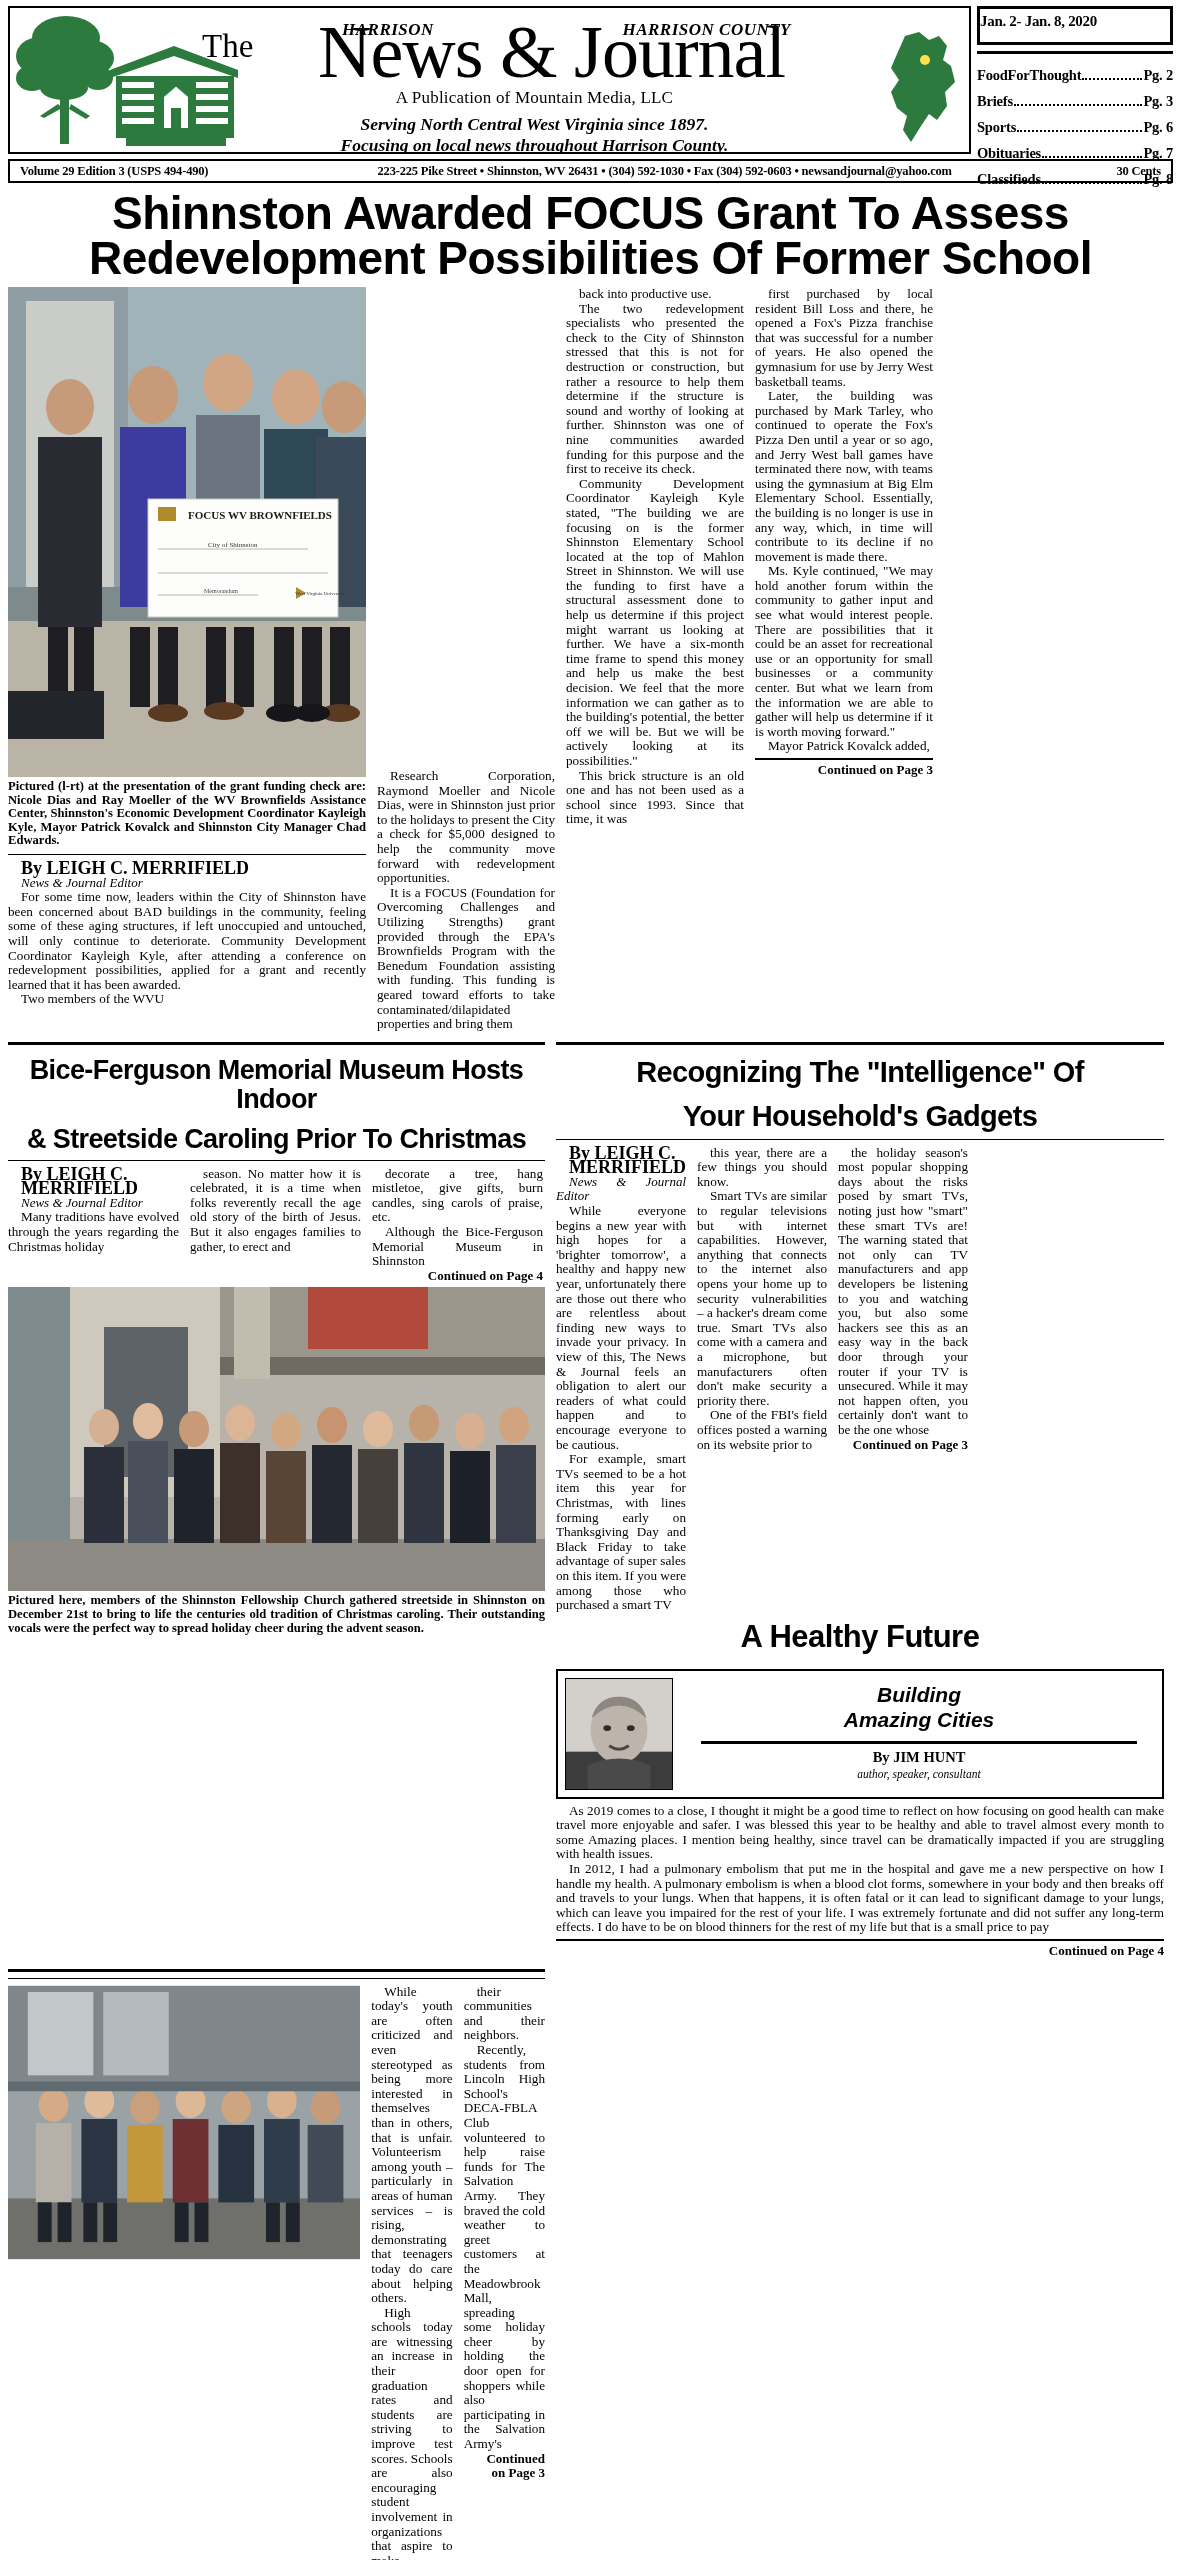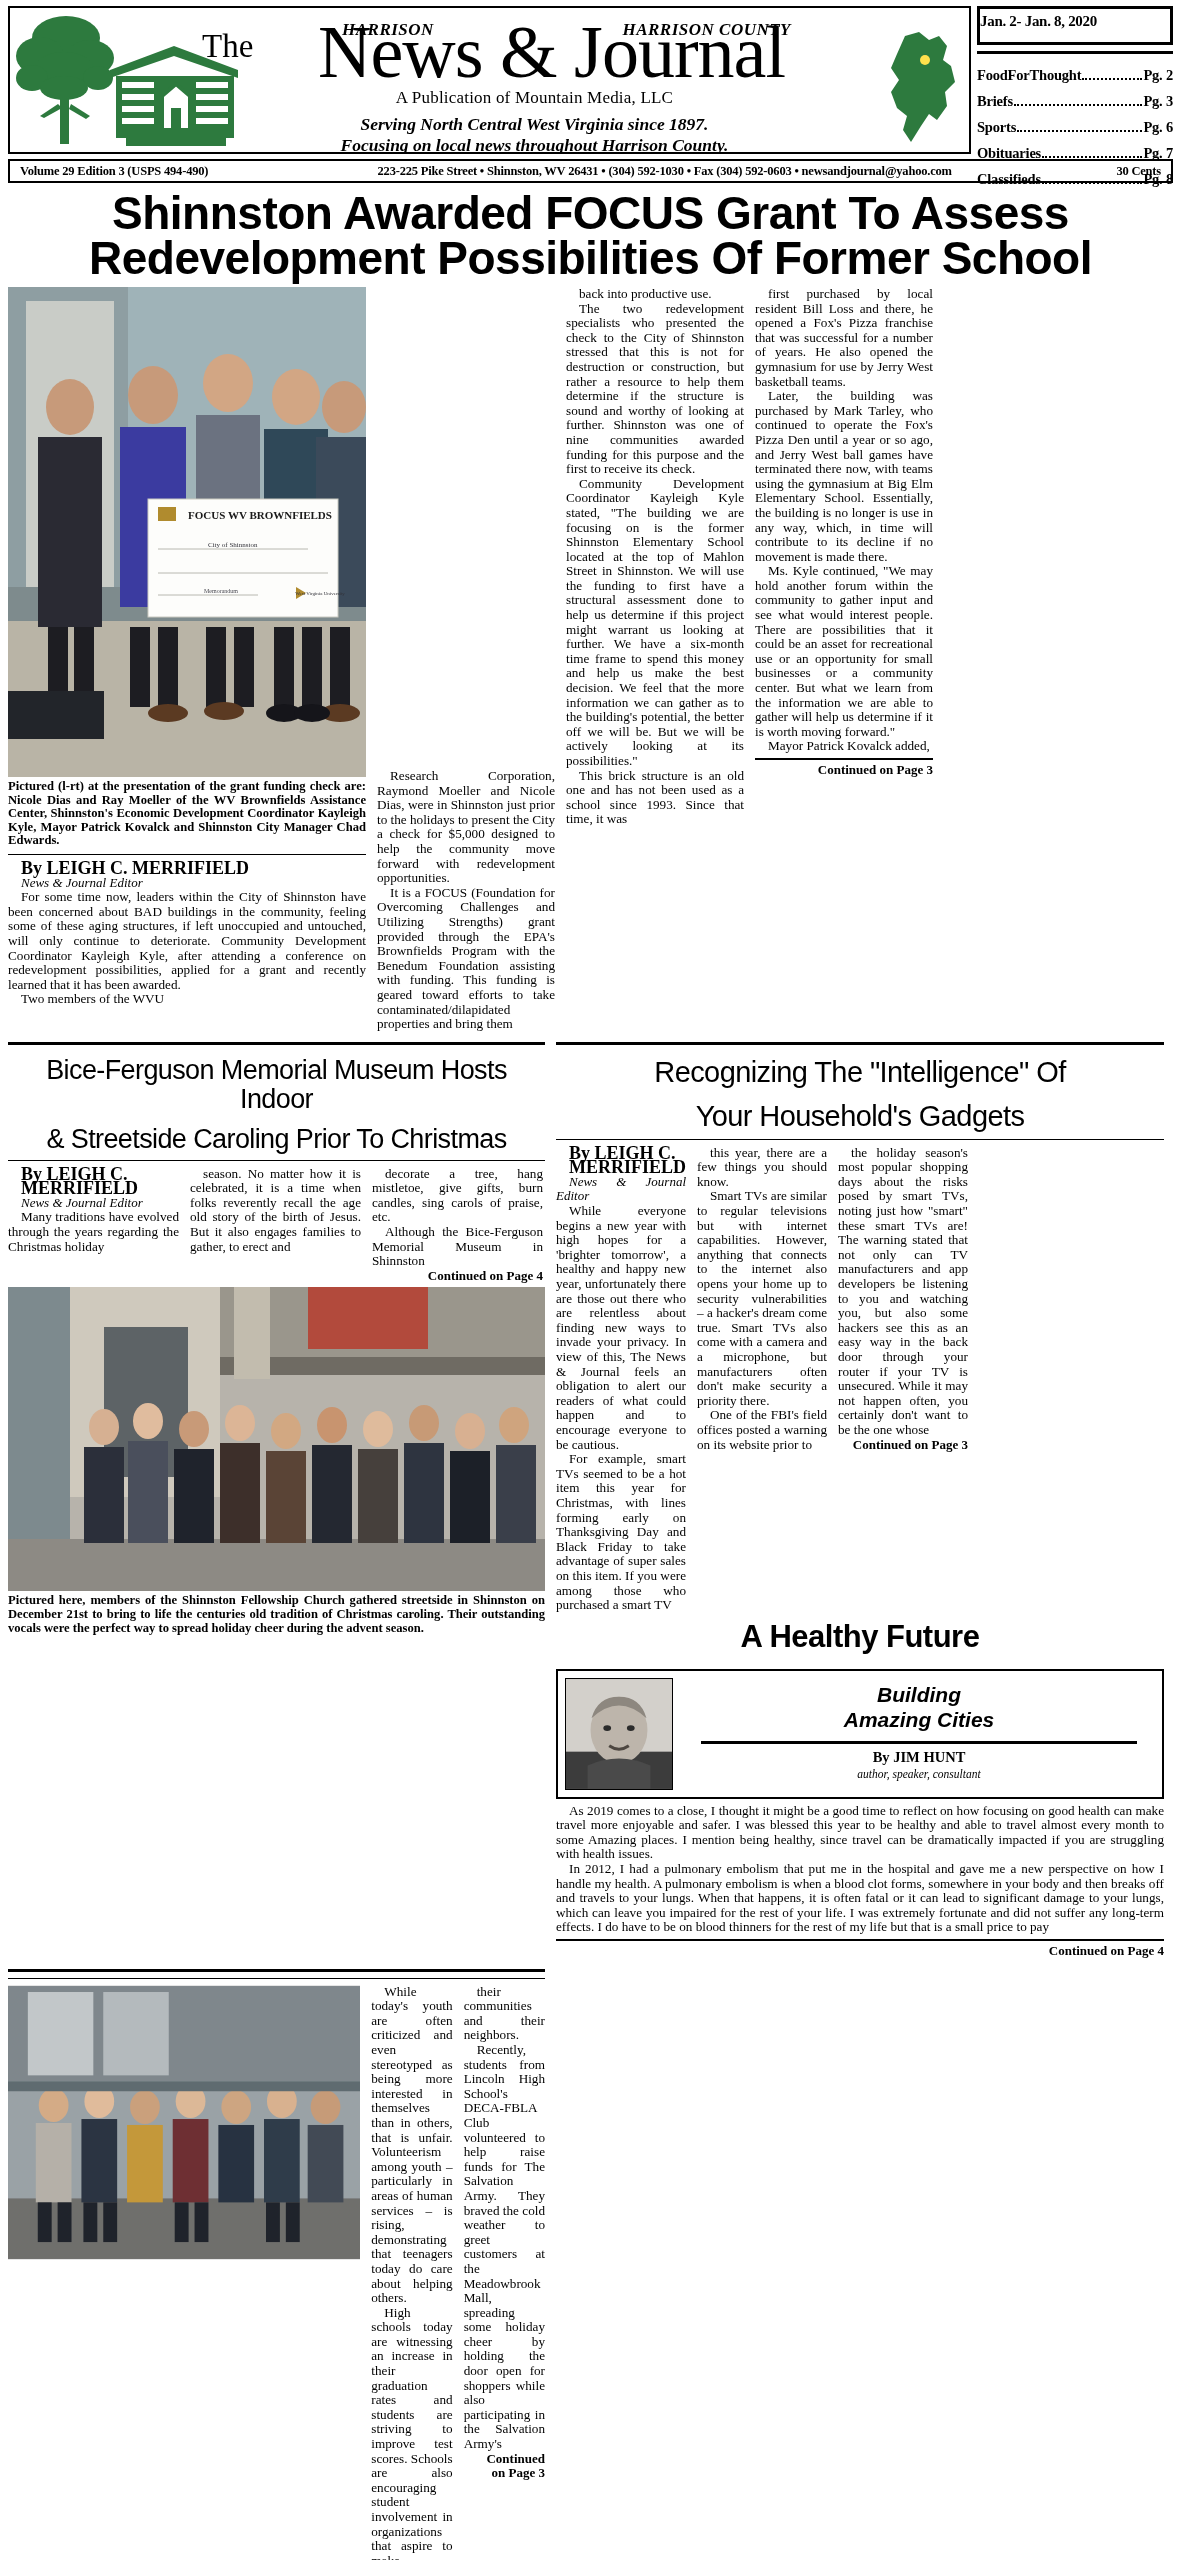--- a/index.html
+++ b/index.html
@@ -100,21 +100,21 @@
   
   .photo { position:relative; overflow:hidden; background:#e5e5e5; }
   .caption {
     font-weight:700; font-size:12.6px; line-height:13.6px;
     text-align:justify; margin-top:3px;
   }
 
   
   .sec-hed {
     font-family:"Liberation Sans", sans-serif;
-    font-weight:400; font-size:27px; line-height:29px; letter-spacing:-.6px;margin-top:11px;
+    font-weight:700; font-size:27px; line-height:29px; letter-spacing:-.6px;margin-top:11px;
   }
   .sec-hed-c { text-align:center; }
 
   
   .hf-title {
     font-family:"Liberation Sans", sans-serif; font-weight:700;
     font-size:31px; text-align:center; letter-spacing:-.5px; margin-bottom:14px;
   }
   .hf-box { border:2px solid #000; padding:7px; display:flex; gap:10px; }
   .hf-photo { width:108px; height:112px; border:1px solid #000; position:relative; overflow:hidden; background:#8e8e8e; }

